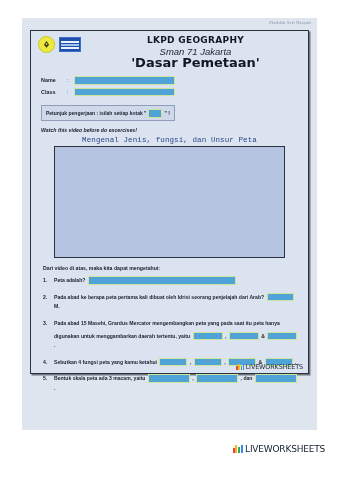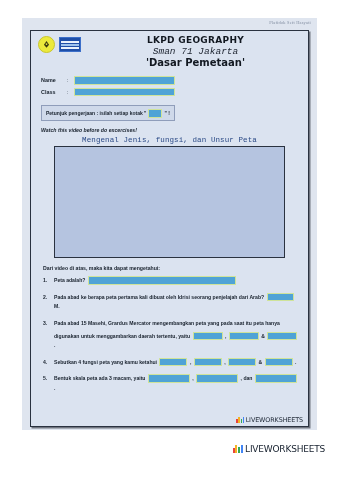--- a/index.html
+++ b/index.html
@@ -38,21 +38,21 @@
     font-family: "Liberation Serif", serif;
     opacity: .85;
   }
 
   
   .ws-card {
     position: absolute;
     left: 8px;
     top: 12px;
     width: 279px;
-    height: 397px;
+    height: 344px;
     background: #dbe3f0;
     border: 1px solid #2a3240;
     box-sizing: border-box;
     box-shadow: 1.5px 1.5px 0 rgba(20,26,36,.55);
   }
 
   
   .ws-header {
     position: relative;
     height: 41px;
@@ -104,30 +104,30 @@
   }
   .title-main {
     font-family: "DejaVu Sans", sans-serif;
     font-weight: bold;
     font-size: 9px;
     letter-spacing: .3px;
     color: #121821;
     line-height: 11px;
   }
   .title-sub {
-    font-family: Liberation Mono, monospace;
+    font-family: Liberation Sans, sans-serif;
     font-style: italic;
     font-size: 9.5px;
     color: #1d2430;
     line-height: 12px;
   }
   .title-third {
     font-family: "DejaVu Sans", sans-serif;
     font-weight: bold;
-    font-size: 10px;
+    font-size: 13px;
     color: #121821;
     line-height: 10px;
   }
 
   
   .id-fields {
     margin: 4px 0 0 10px;
   }
   .id-row {
     display: flex;

